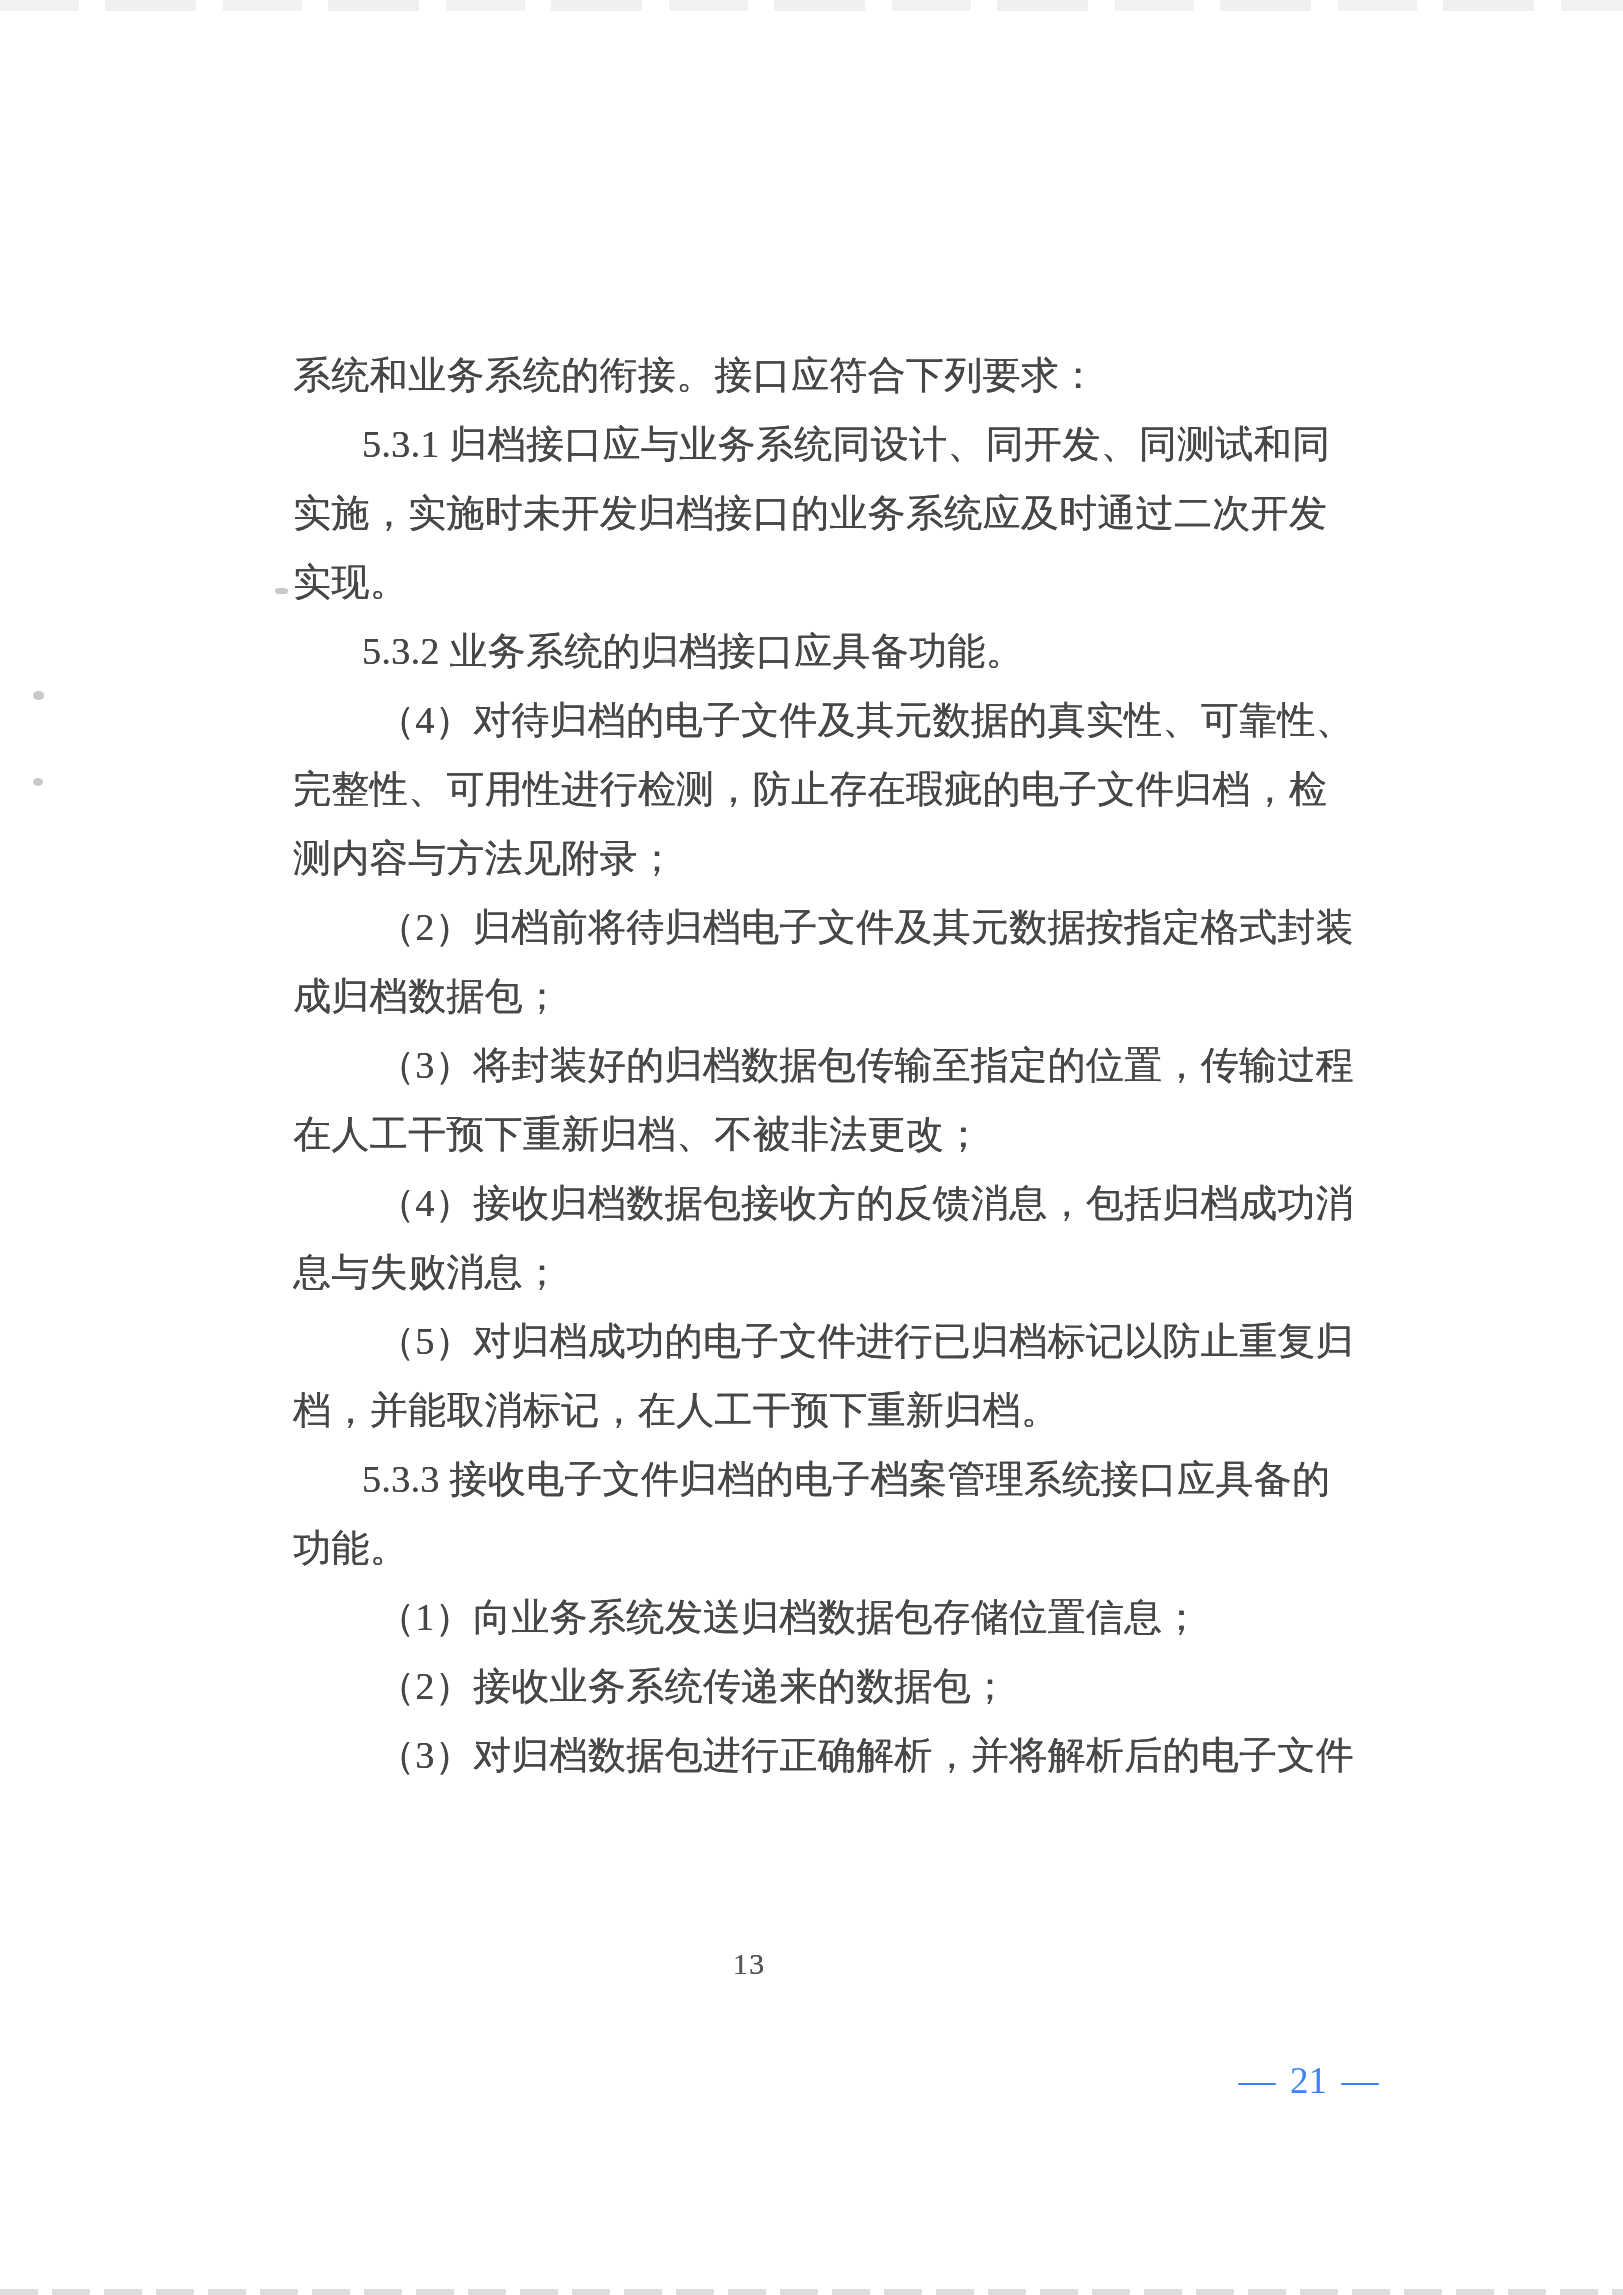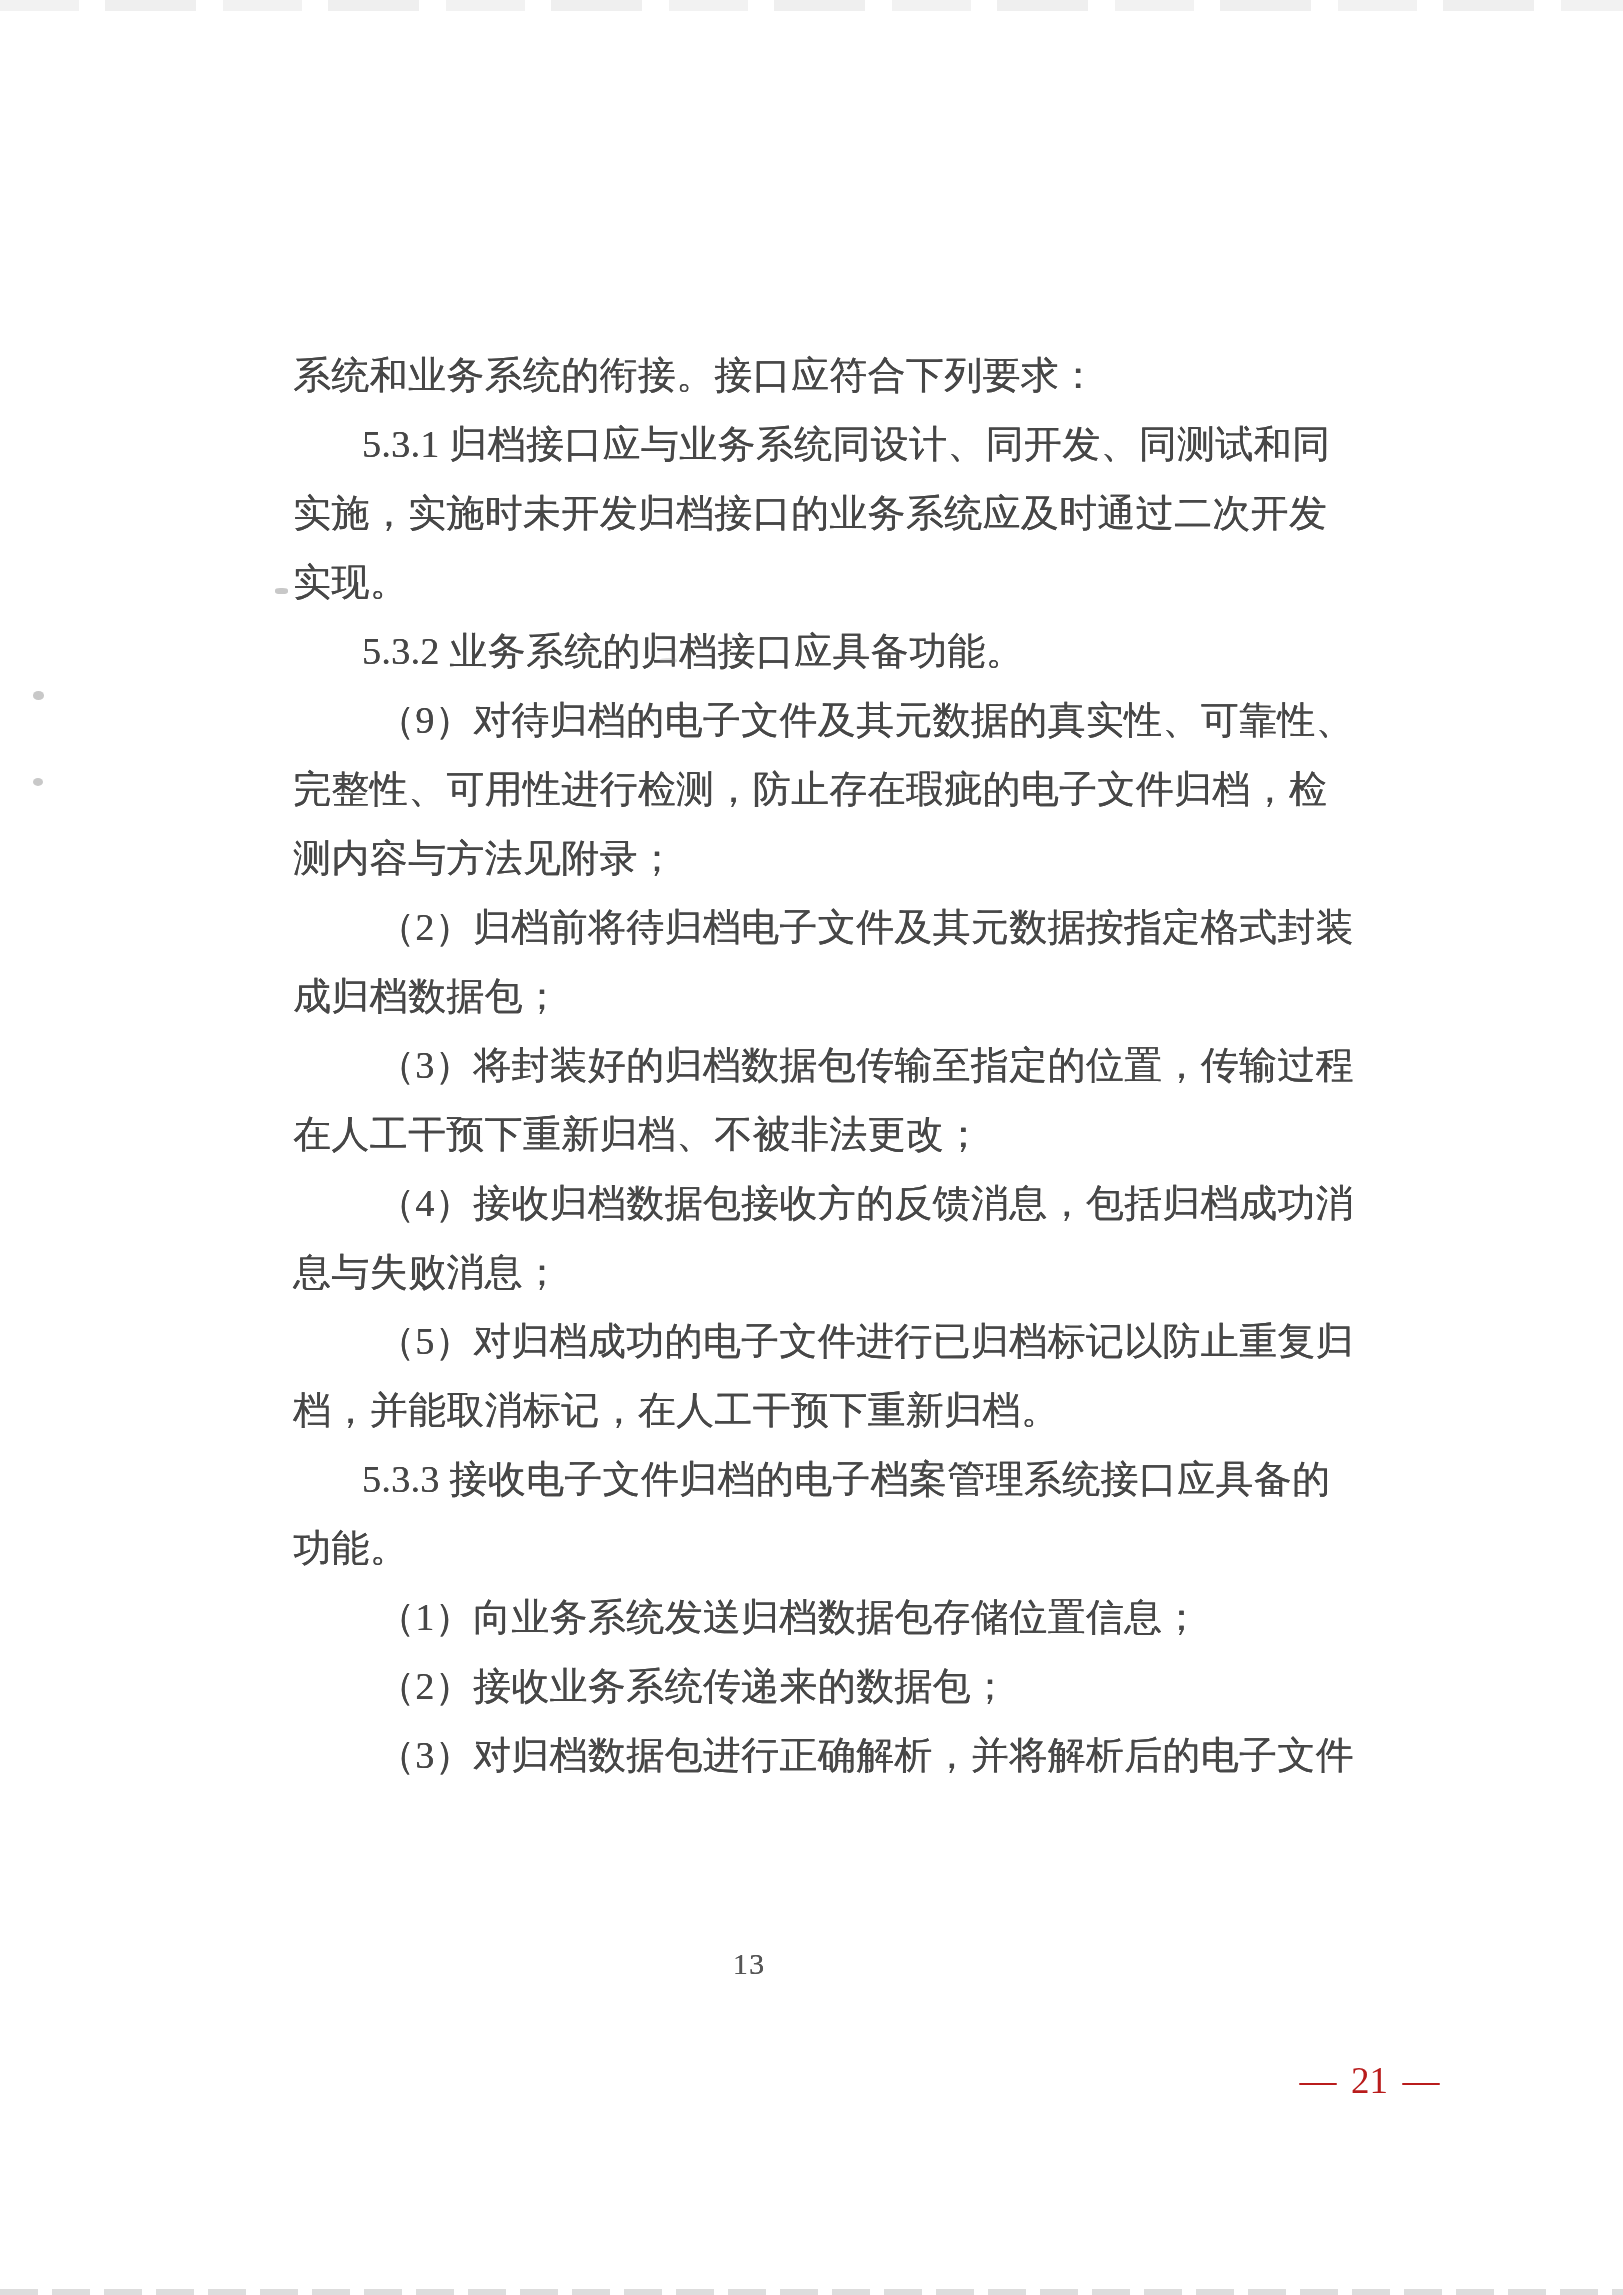--- a/index.html
+++ b/index.html
@@ -81,43 +81,43 @@
     text-align: center;
     font-size: 30px;
     line-height: 30px;
     color: #565656;
     letter-spacing: 1.3px;
     text-shadow: 0.2px 0 0 currentColor;
   }
   .pageno-outer {
     position: absolute;
     top: 2061px;
-    left: 1265px;
+    left: 1204px;
     width: 209px;
     text-align: center;
     font-size: 37px;
     line-height: 39px;
-    color: #b91c1c;
+    color: #3b82f6;
     word-spacing: 5.2px;
   }
 </style>
 </head>
 <body>
 
 <div class="page">
 
   <div class="scan-edge top"></div>
 
   <div class="bodytext">
     <div class="line">系统和业务系统的衔接。接口应符合下列要求：</div>
     <div class="line ind-num">5.3.1 归档接口应与业务系统同设计、同开发、同测试和同</div>
     <div class="line">实施，实施时未开发归档接口的业务系统应及时通过二次开发</div>
     <div class="line">实现。</div>
     <div class="line ind-num">5.3.2 业务系统的归档接口应具备功能。</div>
-    <div class="line ind-paren">（9）对待归档的电子文件及其元数据的真实性、可靠性、</div>
+    <div class="line ind-paren">（4）对待归档的电子文件及其元数据的真实性、可靠性、</div>
     <div class="line">完整性、可用性进行检测，防止存在瑕疵的电子文件归档，检</div>
     <div class="line">测内容与方法见附录；</div>
     <div class="line ind-paren">（2）归档前将待归档电子文件及其元数据按指定格式封装</div>
     <div class="line">成归档数据包；</div>
     <div class="line ind-paren">（3）将封装好的归档数据包传输至指定的位置，传输过程</div>
     <div class="line">在人工干预下重新归档、不被非法更改；</div>
     <div class="line ind-paren">（4）接收归档数据包接收方的反馈消息，包括归档成功消</div>
     <div class="line">息与失败消息；</div>
     <div class="line ind-paren">（5）对归档成功的电子文件进行已归档标记以防止重复归</div>
     <div class="line">档，并能取消标记，在人工干预下重新归档。</div>

